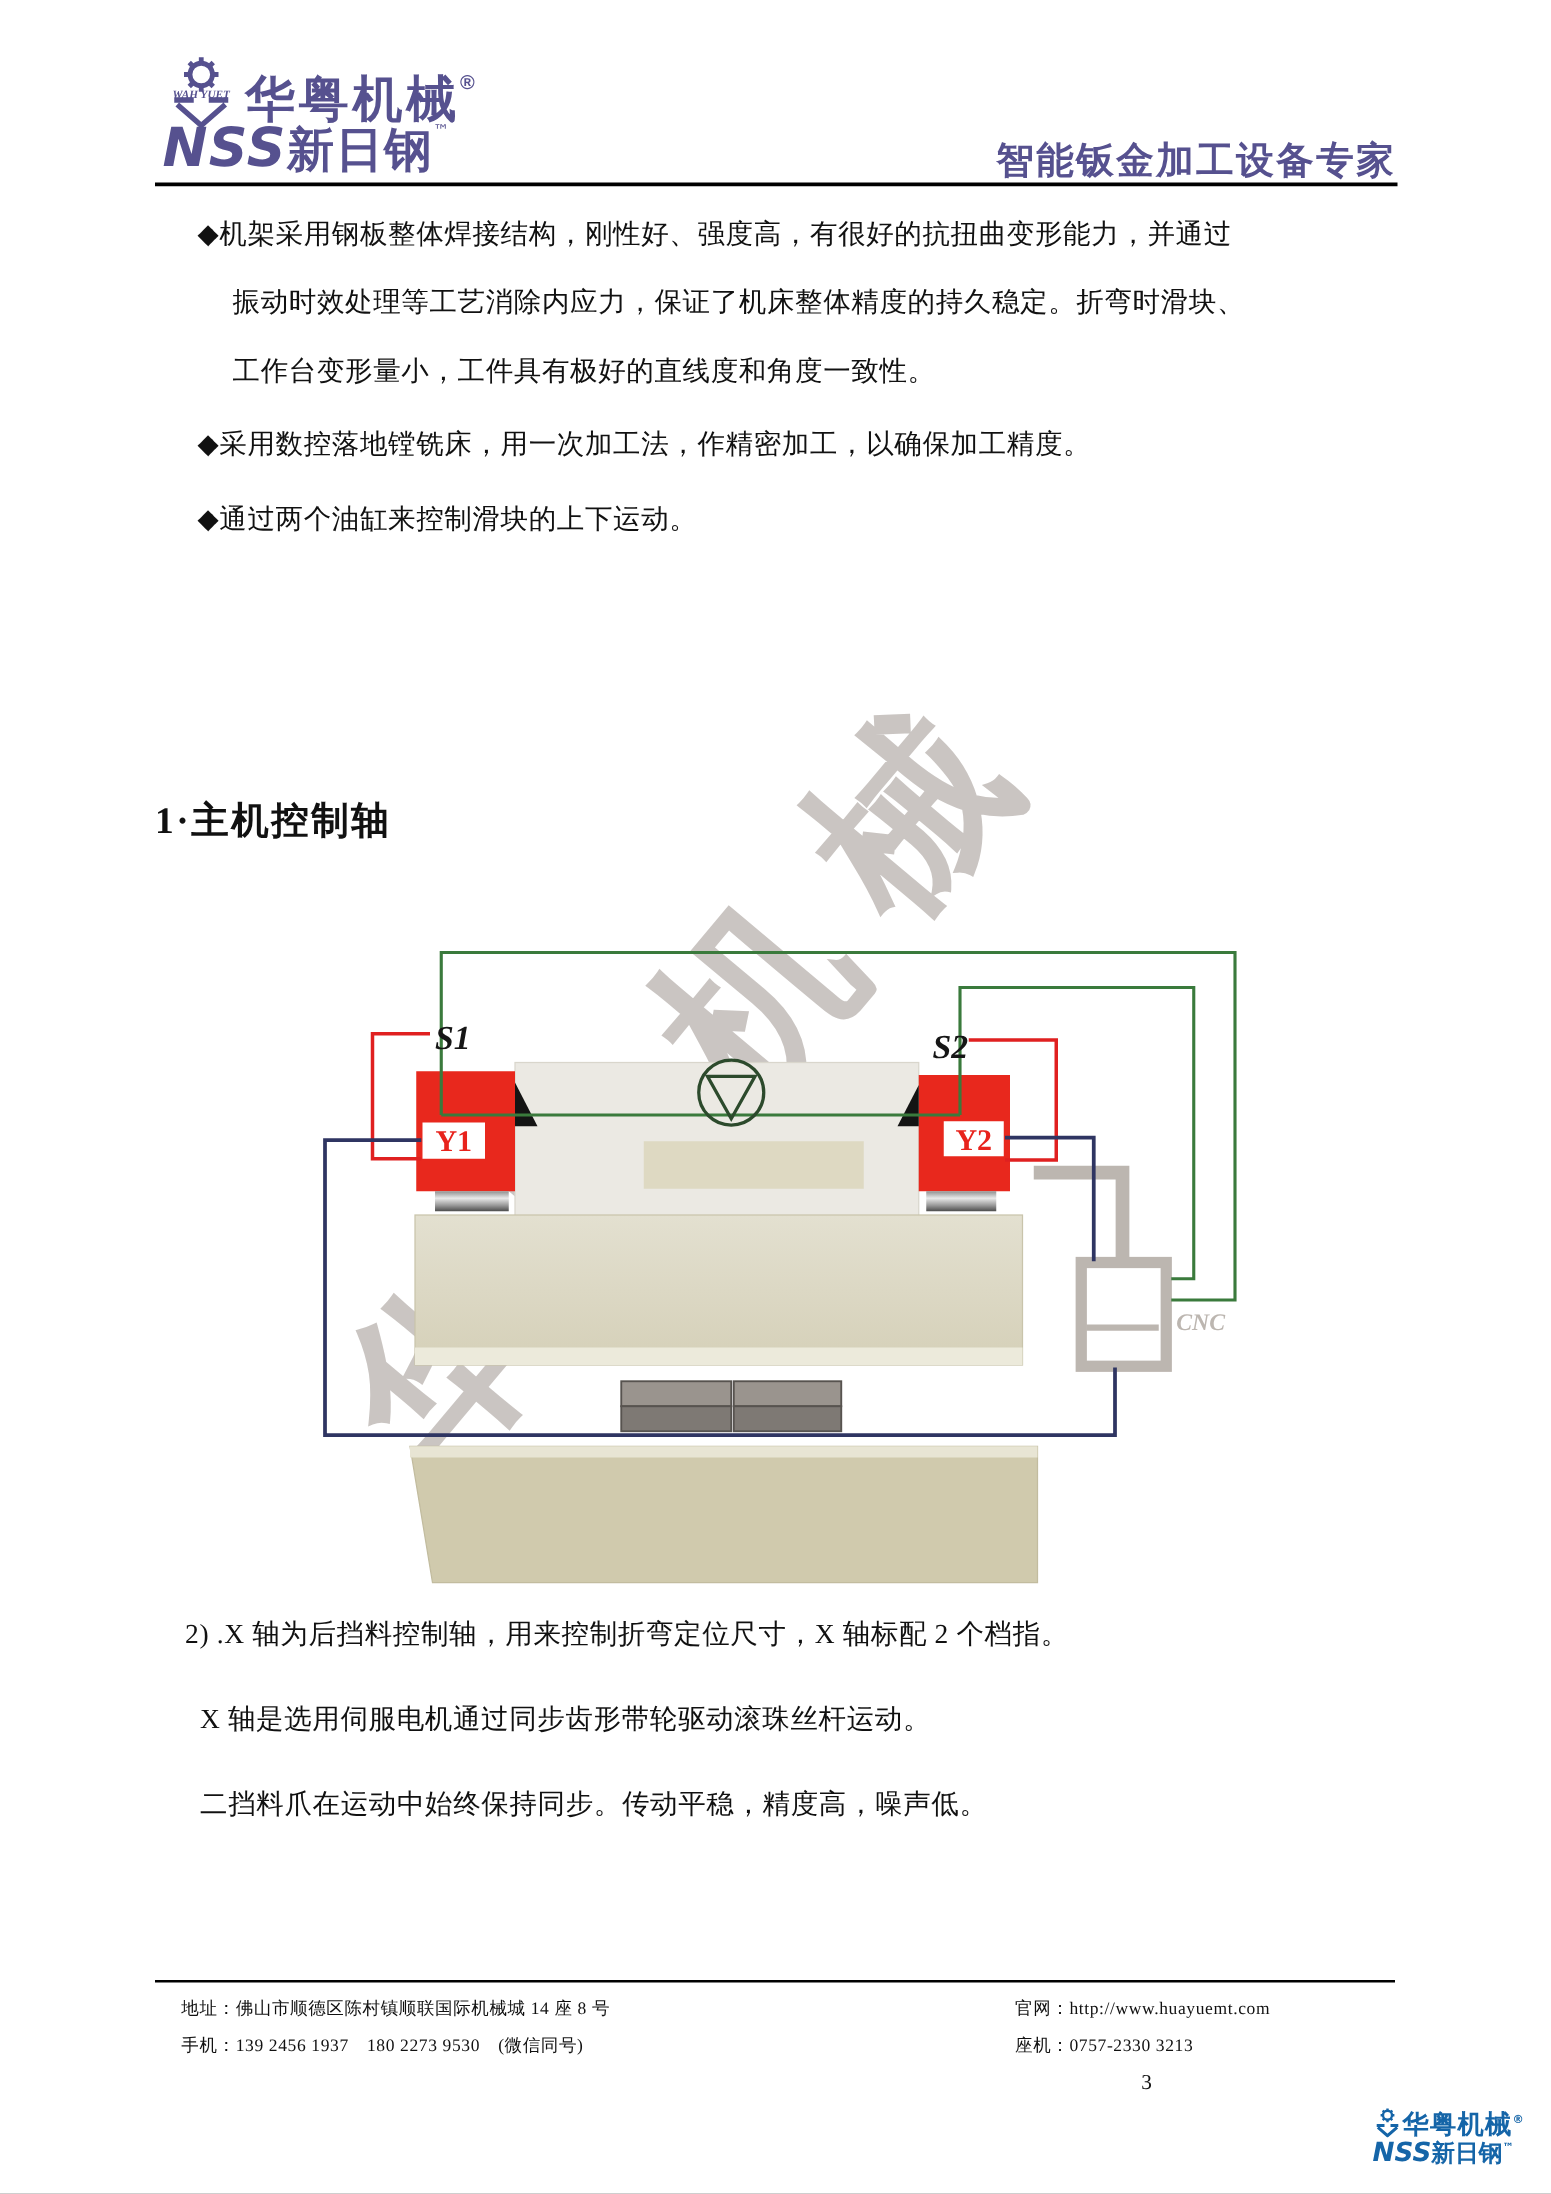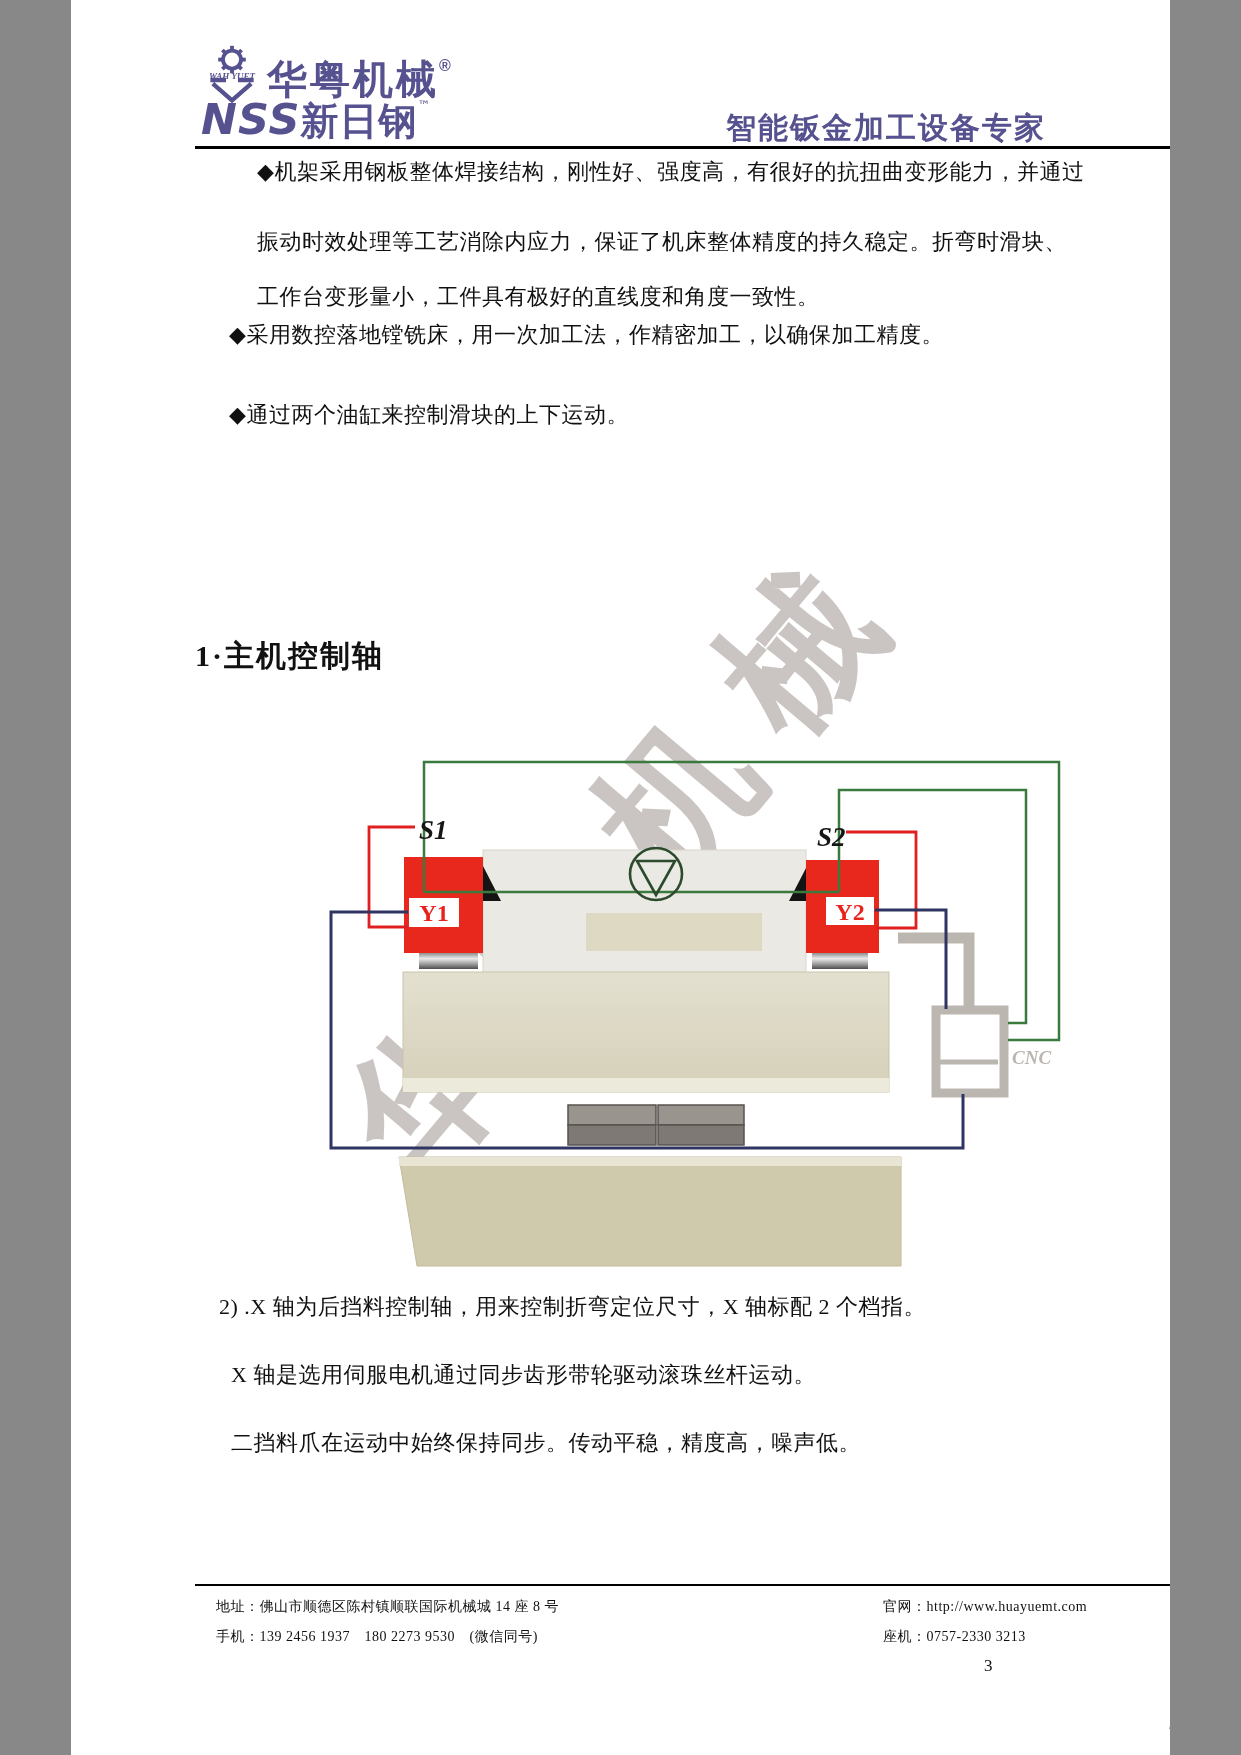--- a/index.html
+++ b/index.html
@@ -1,16 +1,16 @@
 <!DOCTYPE html>
 <html><head>
 <meta charset="utf-8">
 <style>
   html,body{margin:0;padding:0;background:#888;}
-  .page{position:relative;width:1099px;height:1755px;background:#fff;overflow:hidden;
+  .page{position:relative;width:1241px;height:1755px;background:#fff;overflow:hidden;
         font-family:"Liberation Serif","DejaVu Serif",serif;color:#111;margin:0 auto;}
   .abs{position:absolute;white-space:nowrap;}
   
   .brand-purple{color:#56518f;}
   .logo-row1{left:196px;top:52px;font-size:40px;font-weight:bold;font-family:"Liberation Sans","DejaVu Sans",sans-serif;letter-spacing:3px;}
   .logo-reg{font-size:16px;vertical-align:22px;letter-spacing:0;}
   .logo-row2{left:130px;top:94px;font-family:"DejaVu Sans","Liberation Sans",sans-serif;}
   .logo-nss{font-size:43px;font-weight:900;font-style:italic;letter-spacing:1px;}
   .logo-cn2{font-size:38px;font-weight:bold;letter-spacing:1px;}
   .logo-tm{font-size:13px;vertical-align:24px;}
@@ -58,24 +58,24 @@
         <path d="M7,30 L20,30 M30,30 L43,30 M9,33 L25,47 L41,33" stroke-width="3.6"></path>
       </g>
       <text x="25" y="29" text-anchor="middle" font-size="7.5" font-style="italic" font-weight="bold" fill="#56518f">WAH YUET</text>
     </svg>
   </div>
   <div class="abs logo-row1 brand-purple" style="z-index:3;"><span>华粤机械</span><span class="logo-reg">®</span></div>
   <div class="abs logo-row2 brand-purple" style="z-index:3;"><span class="logo-nss">NSS</span><span class="logo-cn2">新日钢</span><span class="logo-tm">™</span></div>
   <div class="abs slogan brand-purple">智能钣金加工设备专家</div>
   <div class="rule" style="left:124px;top:146px;width:994px;height:3px;"></div>
 
-  <div class="abs bt" style="left:158px;top:157px;margin-left:28px;">◆机架采用钢板整体焊接结构，刚性好、强度高，有很好的抗扭曲变形能力，并通过</div>
+  <div class="abs bt" style="left:158px;top:172px;">◆机架采用钢板整体焊接结构，刚性好、强度高，有很好的抗扭曲变形能力，并通过</div>
   <div class="abs bt" style="left:186px;top:227px;">振动时效处理等工艺消除内应力，保证了机床整体精度的持久稳定。折弯时滑块、</div>
   <div class="abs bt" style="left:186px;top:282px;">工作台变形量小，工件具有极好的直线度和角度一致性。</div>
-  <div class="abs bt" style="left:158px;top:320px;">◆采用数控落地镗铣床，用一次加工法，作精密加工，以确保加工精度。</div>
+  <div class="abs bt" style="left:158px;top:340px;">◆采用数控落地镗铣床，用一次加工法，作精密加工，以确保加工精度。</div>
   <div class="abs bt" style="left:158px;top:400px;">◆通过两个油缸来控制滑块的上下运动。</div>
 
   <div class="abs heading" style="left:124px;top:636px;">1·主机控制轴</div>
 
   <div class="wm">华粤机械</div>
 
   <div class="diagram">
     <svg width="790" height="630" viewBox="0 0 790 630">
       <defs>
         <linearGradient id="metal" x1="0" y1="0" x2="0" y2="1">

